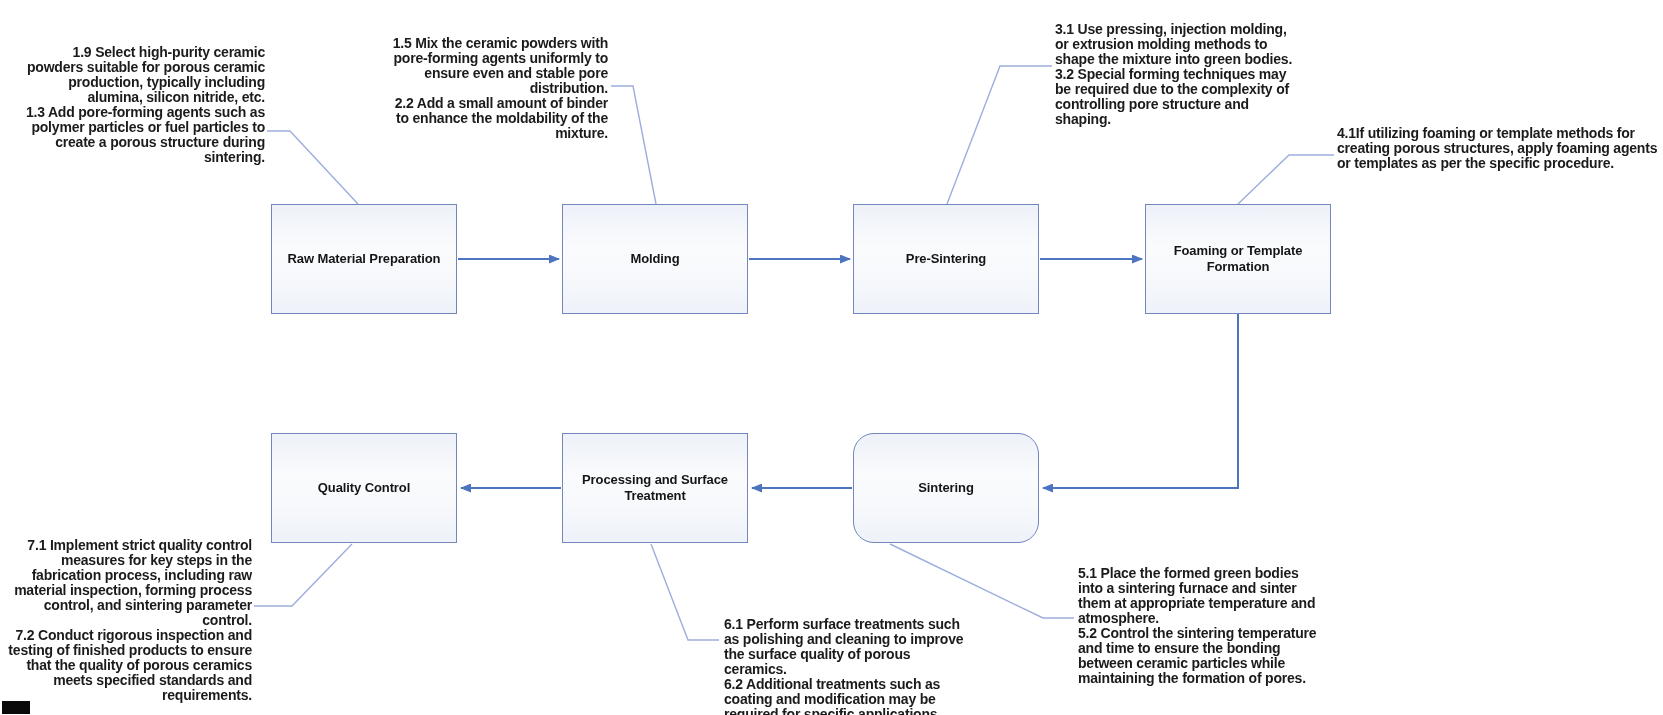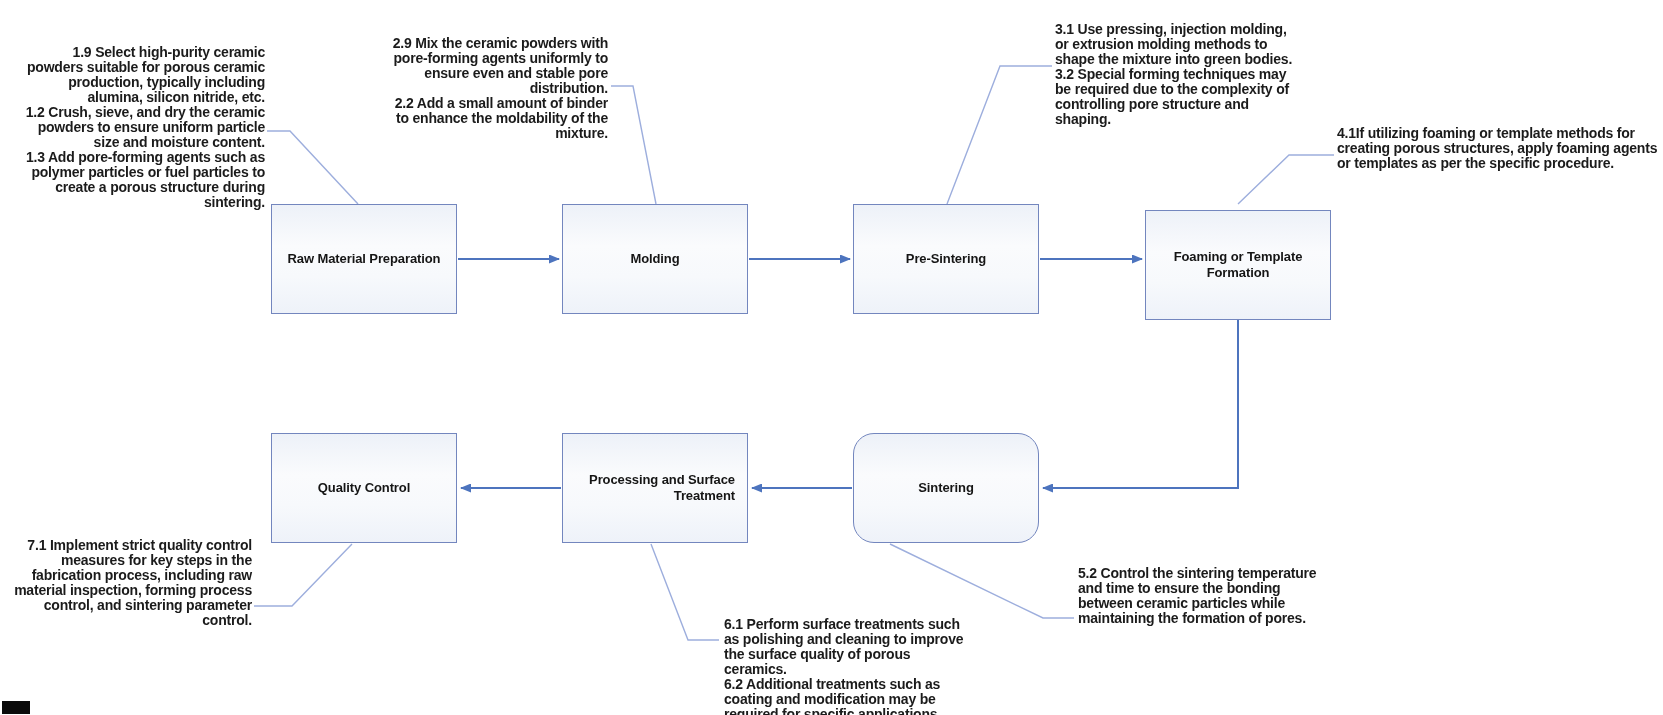--- a/index.html
+++ b/index.html
@@ -68,62 +68,63 @@
 
   <div class="node" style="left:271px; top:204px;">
     <span>Raw Material Preparation</span>
   </div>
   <div class="node" style="left:562px; top:204px;">
     <span>Molding</span>
   </div>
   <div class="node" style="left:853px; top:204px;">
     <span>Pre-Sintering</span>
   </div>
-  <div class="node" style="left:1145px; top:210px;">
+  <div class="node" style="left:1145px; top:204px;">
     <span style="max-width:150px; display:inline-block;">Foaming or Template Formation</span>
   </div>
 
   <div class="node" style="left:271px; top:433px;">
     <span>Quality Control</span>
   </div>
   <div class="node" style="left:562px; top:433px;">
-    <span style="max-width:160px; display:inline-block;text-align:right;">Processing and Surface Treatment</span>
+    <span style="max-width:160px; display:inline-block;">Processing and Surface Treatment</span>
   </div>
   <div class="node" style="left:853px; top:433px;border-radius:21px;">
     <span>Sintering</span>
   </div>
 
   <div class="ann align-right" style="left:18px; top:45px; width:247px;">
     <div>1.9 Select high-purity ceramic powders suitable for porous ceramic production, typically including alumina, silicon nitride, etc.</div>
-    <div>1.2 Crush, sieve, and dry the ceramic powders to ensure uniform particle size and moisture content.</div>
     <div>1.3 Add pore-forming agents such as polymer particles or fuel particles to create a porous structure during sintering.</div>
   </div>
 
   <div class="ann align-right" style="left:390px; top:36px; width:218px;">
-    <div>2.9 Mix the ceramic powders with pore-forming agents uniformly to ensure even and stable pore distribution.</div>
+    <div>1.5 Mix the ceramic powders with pore-forming agents uniformly to ensure even and stable pore distribution.</div>
     <div>2.2 Add a small amount of binder to enhance the moldability of the mixture.</div>
   </div>
 
   <div class="ann align-left" style="left:1055px; top:22px; width:245px;">
     <div>3.1 Use pressing, injection molding, or extrusion molding methods to shape the mixture into green bodies.</div>
     <div>3.2 Special forming techniques may be required due to the complexity of controlling pore structure and shaping.</div>
   </div>
 
   <div class="ann align-left" style="left:1337px; top:126px; width:324px;">
     <div>4.1If utilizing foaming or template methods for creating porous structures, apply foaming agents or templates as per the specific procedure.</div>
   </div>
 
   <div class="ann align-left" style="left:1078px; top:566px; width:248px;">
+    <div>5.1 Place the formed green bodies into a sintering furnace and sinter them at appropriate temperature and atmosphere.</div>
     <div>5.2 Control the sintering temperature and time to ensure the bonding between ceramic particles while maintaining the formation of pores.</div>
   </div>
 
   <div class="ann align-left" style="left:724px; top:603px; width:245px;margin-top:14px;">
     <div>6.1 Perform surface treatments such as polishing and cleaning to improve the surface quality of porous ceramics.</div>
     <div>6.2 Additional treatments such as coating and modification may be required for specific applications.</div>
   </div>
 
   <div class="ann align-right" style="left:2px; top:538px; width:250px;">
     <div>7.1 Implement strict quality control measures for key steps in the fabrication process, including raw material inspection, forming process control, and sintering parameter control.</div>
+    <div>7.2 Conduct rigorous inspection and testing of finished products to ensure that the quality of porous ceramics meets specified standards and requirements.</div>
   </div>
 
   <div class="artifact" style="left:2px; top:701px; width:28px; height:13px;"></div>
 
 </div>
 
 </body></html>

